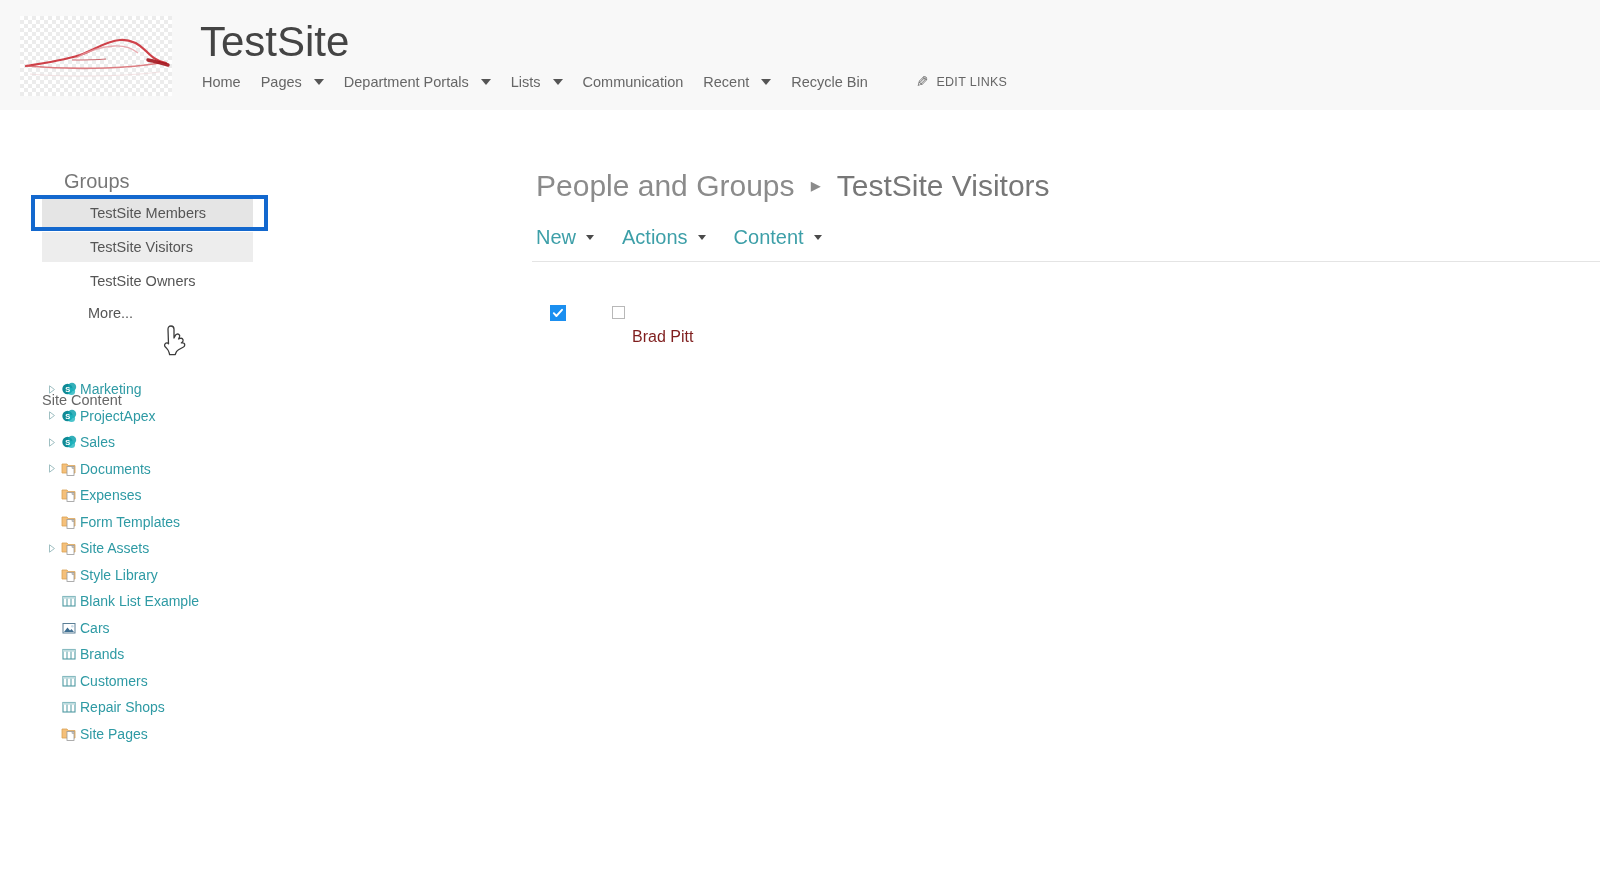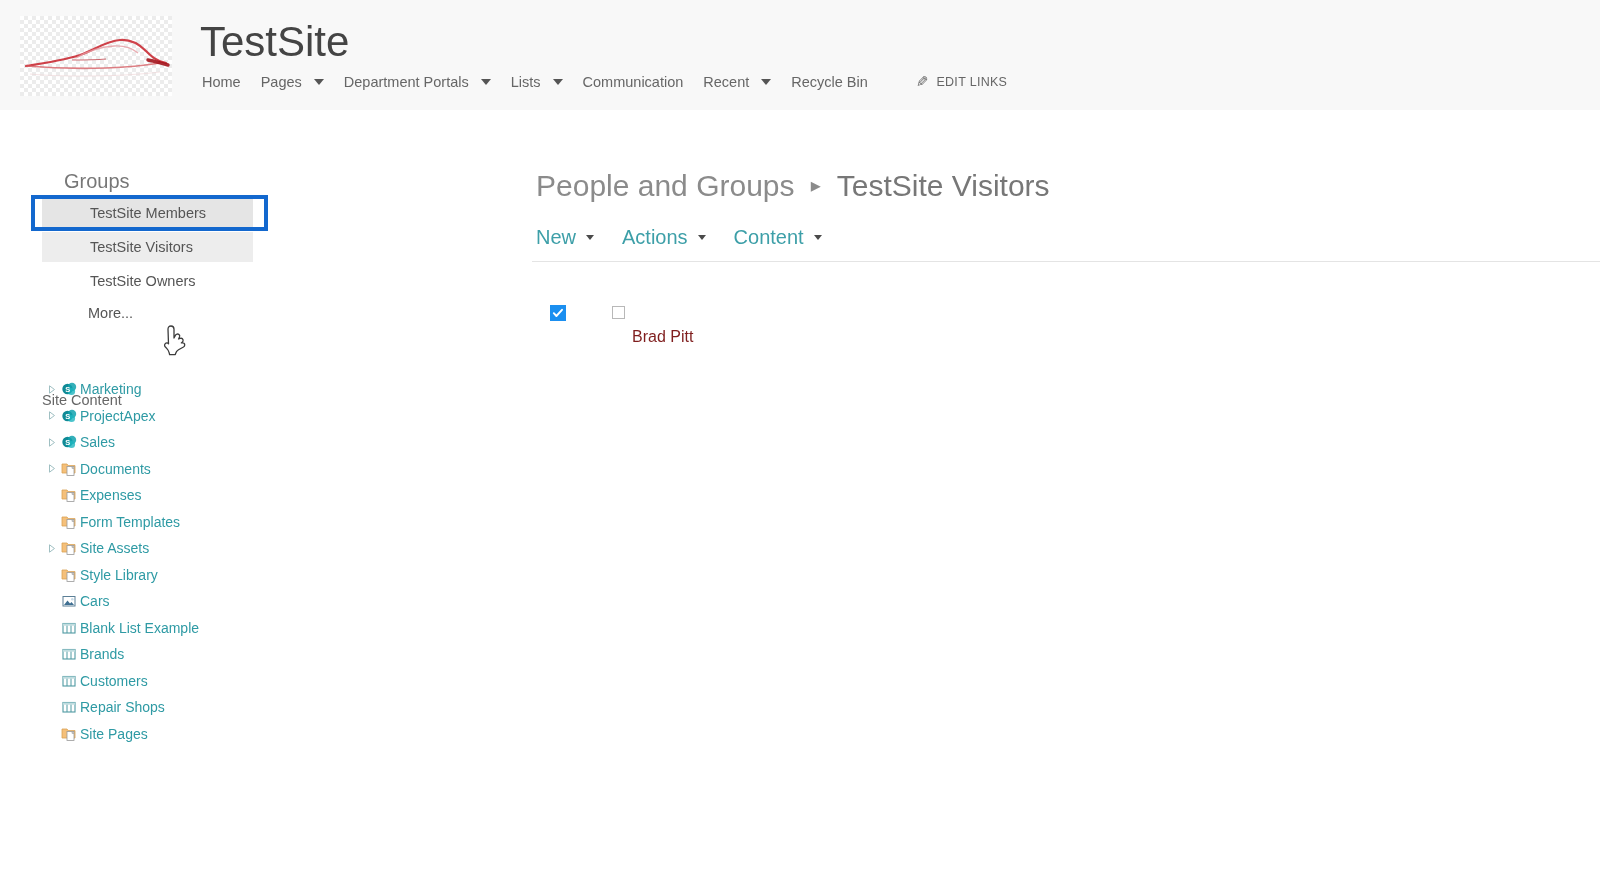--- a/index.html
+++ b/index.html
@@ -516,43 +516,43 @@
     </div>
 
     <div class="tree-row">
       <span class="tree-arrow empty">
         <svg width="8" height="9" viewBox="0 0 8 9">
             <path d="M1.5 0.8 L6.5 4.5 L1.5 8.2 Z" fill="none" stroke="#9fbfc2" stroke-width="1"></path>
           </svg>
       </span>
       <span class="tree-icon">
         <svg width="18" height="16" viewBox="0 0 18 16">
-          <rect x="2" y="3.5" width="12" height="9.5" fill="#ffffff" stroke="#5b7f96" stroke-width="1"></rect>
-          <path d="M3 12 L6.5 7.5 L9 10.5 L10.5 9 L13 12 Z" fill="#3f6f92"></path>
-          <circle cx="11.3" cy="6.2" r="1.3" fill="#c9dce8"></circle>
-        </svg>
-      </span>
-      <span class="tree-label">Cars</span>
-    </div>
-
-    <div class="tree-row">
-      <span class="tree-arrow empty">
-        <svg width="8" height="9" viewBox="0 0 8 9">
-            <path d="M1.5 0.8 L6.5 4.5 L1.5 8.2 Z" fill="none" stroke="#9fbfc2" stroke-width="1"></path>
-          </svg>
-      </span>
-      <span class="tree-icon">
-        <svg width="18" height="16" viewBox="0 0 18 16">
           <rect x="2" y="3.5" width="12" height="9.5" fill="#ffffff" stroke="#4f9aa2" stroke-width="1.1"></rect>
           <rect x="2" y="3.5" width="12" height="2.2" fill="#bfdcdf"></rect>
           <line x1="6" y1="5.7" x2="6" y2="13" stroke="#4f9aa2" stroke-width="1"></line>
           <line x1="10" y1="5.7" x2="10" y2="13" stroke="#4f9aa2" stroke-width="1"></line>
         </svg>
       </span>
       <span class="tree-label">Blank List Example</span>
+    </div>
+
+    <div class="tree-row">
+      <span class="tree-arrow empty">
+        <svg width="8" height="9" viewBox="0 0 8 9">
+            <path d="M1.5 0.8 L6.5 4.5 L1.5 8.2 Z" fill="none" stroke="#9fbfc2" stroke-width="1"></path>
+          </svg>
+      </span>
+      <span class="tree-icon">
+        <svg width="18" height="16" viewBox="0 0 18 16">
+          <rect x="2" y="3.5" width="12" height="9.5" fill="#ffffff" stroke="#5b7f96" stroke-width="1"></rect>
+          <path d="M3 12 L6.5 7.5 L9 10.5 L10.5 9 L13 12 Z" fill="#3f6f92"></path>
+          <circle cx="11.3" cy="6.2" r="1.3" fill="#c9dce8"></circle>
+        </svg>
+      </span>
+      <span class="tree-label">Cars</span>
     </div>
 
     <div class="tree-row">
       <span class="tree-arrow empty">
         <svg width="8" height="9" viewBox="0 0 8 9">
             <path d="M1.5 0.8 L6.5 4.5 L1.5 8.2 Z" fill="none" stroke="#9fbfc2" stroke-width="1"></path>
           </svg>
       </span>
       <span class="tree-icon">
         <svg width="18" height="16" viewBox="0 0 18 16">

